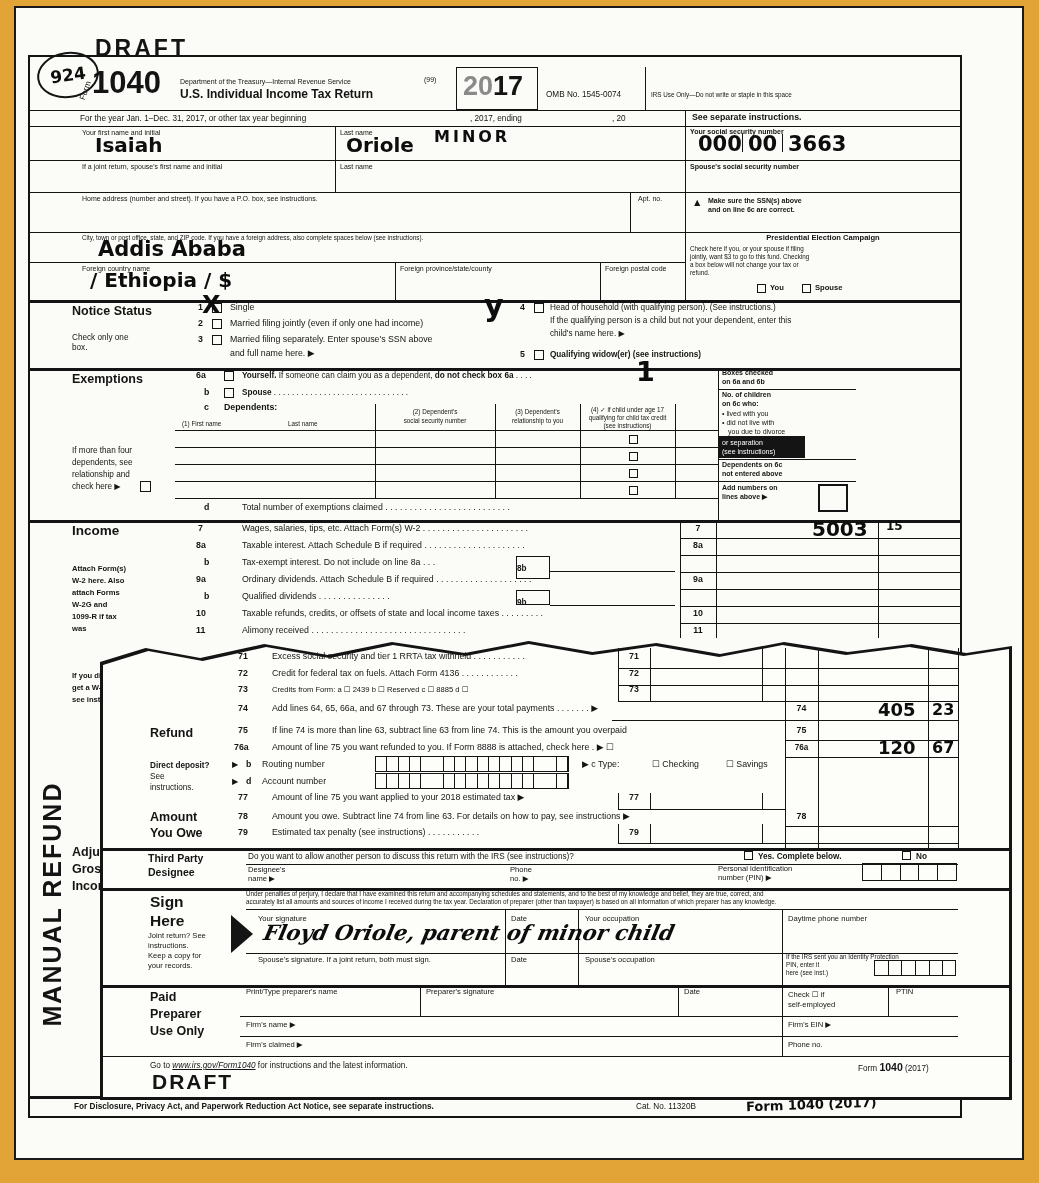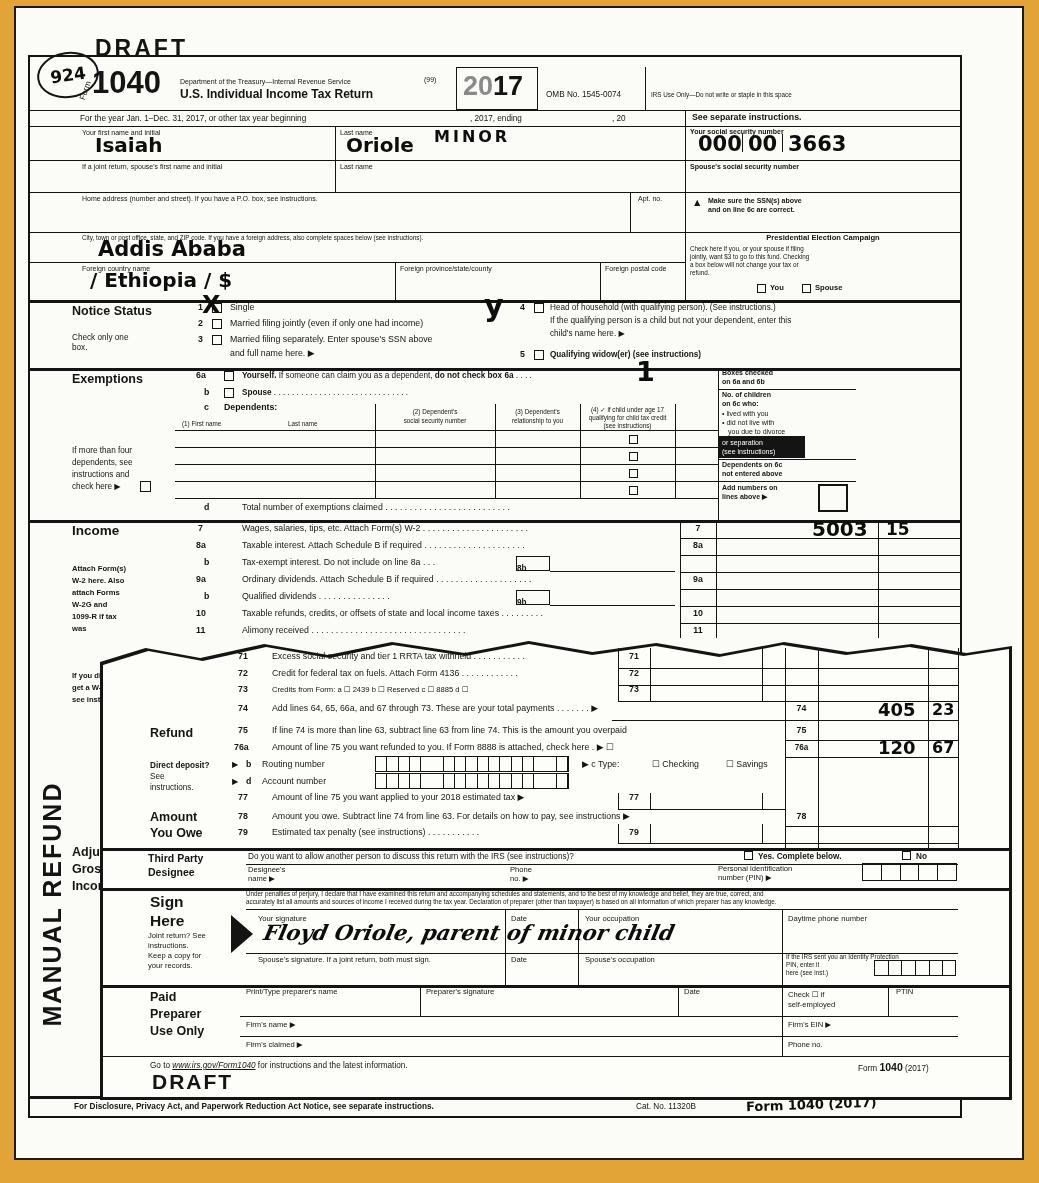--- a/index.html
+++ b/index.html
@@ -161,21 +161,21 @@
 <i class="hl" style="left:175px;top:464px;width:543px"></i>
 <i class="hl" style="left:175px;top:481px;width:543px"></i>
 <i class="hl" style="left:175px;top:498px;width:543px"></i>
 <i class="cb" style="left:629px;top:435px;width:9px;height:9px"></i>
 <i class="cb" style="left:629px;top:452px;width:9px;height:9px"></i>
 <i class="cb" style="left:629px;top:469px;width:9px;height:9px"></i>
 <i class="cb" style="left:629px;top:486px;width:9px;height:9px"></i>
 
 <div class="t s8" style="left:72px;top:446px">If more than four</div>
 <div class="t s8" style="left:72px;top:458px">dependents, see</div>
-<div class="t s8" style="left:72px;top:470px">instructions and</div>
+<div class="t s8" style="left:72px;top:470px">relationship and</div>
 <div class="t s8" style="left:72px;top:482px">check here ▶</div>
 <i class="cb" style="left:140px;top:481px;width:11px;height:11px"></i>
 
 <i class="vl" style="left:718px;top:368px;height:152px"></i>
 <div class="t s7 b" style="left:722px;top:369px">Boxes checked</div>
 <div class="t s7 b" style="left:722px;top:378px">on 6a and 6b</div>
 <i class="hl" style="left:718px;top:389px;width:138px"></i>
 <div class="t s7 b" style="left:722px;top:391px">No. of children</div>
 <div class="t s7 b" style="left:722px;top:400px">on 6c who:</div>
 <div class="t s7" style="left:722px;top:410px">• lived with you</div>
@@ -212,31 +212,31 @@
 <div class="t s12 b" style="left:72px;top:879px">Income</div>
 
 <i class="vl" style="left:680px;top:520px;height:118px"></i>
 <i class="vl" style="left:716px;top:520px;height:118px"></i>
 <i class="vl" style="left:878px;top:520px;height:118px"></i>
 
 <div class="t s85 b" style="left:198px;top:524px">7</div>
 <div class="t s85" style="left:242px;top:524px">Wages, salaries, tips, etc. Attach Form(s) W-2 . . . . . . . . . . . . . . . . . . . . . .</div>
 <div class="t s85 b c" style="left:680px;top:524px;width:36px">7</div>
 <div class="hand" style="left:812px;top:517px;font-size:20px">5003</div>
-<div class="hand" style="left:886px;top:519px;font-size:17px">15</div>
+<div class="hand" style="left:886px;top:519px;font-size:12px">15</div>
 <i class="hl" style="left:680px;top:538px;width:282px"></i>
 
 <div class="t s85 b" style="left:196px;top:541px">8a</div>
 <div class="t s85" style="left:242px;top:541px">Taxable interest. Attach Schedule B if required . . . . . . . . . . . . . . . . . . . . .</div>
 <div class="t s85 b c" style="left:680px;top:541px;width:36px">8a</div>
 <i class="hl" style="left:680px;top:555px;width:282px"></i>
 
 <div class="t s85 b" style="left:204px;top:558px">b</div>
 <div class="t s85" style="left:242px;top:558px">Tax-exempt interest. Do not include on line 8a . . .</div>
-<div class="box" style="left:516px;top:556px;width:34px;height:15px"><span class="t s8 b" style="position:static">8b</span></div>
+<div class="box" style="left:516px;top:556px;width:34px;height:23px"><span class="t s8 b" style="position:static">8b</span></div>
 <i class="hl" style="left:550px;top:571px;width:125px"></i>
 <i class="hl" style="left:680px;top:572px;width:282px"></i>
 
 <div class="t s85 b" style="left:196px;top:575px">9a</div>
 <div class="t s85" style="left:242px;top:575px">Ordinary dividends. Attach Schedule B if required . . . . . . . . . . . . . . . . . . . .</div>
 <div class="t s85 b c" style="left:680px;top:575px;width:36px">9a</div>
 <i class="hl" style="left:680px;top:589px;width:282px"></i>
 
 <div class="t s85 b" style="left:204px;top:592px">b</div>
 <div class="t s85" style="left:242px;top:592px">Qualified dividends . . . . . . . . . . . . . . .</div>

